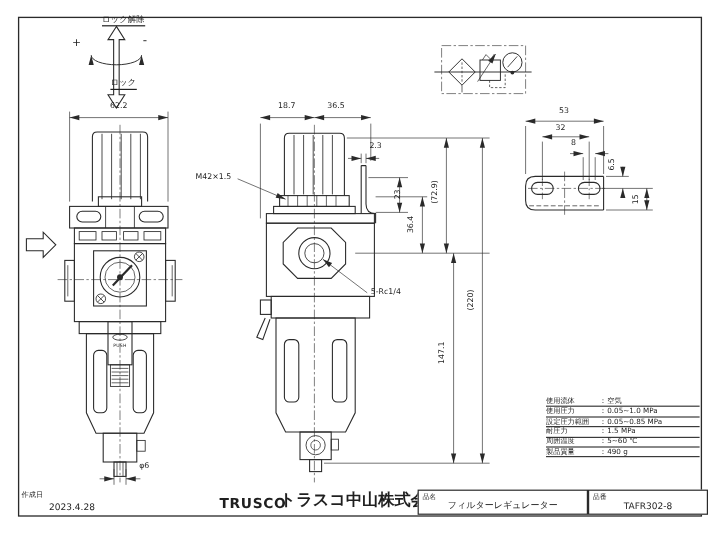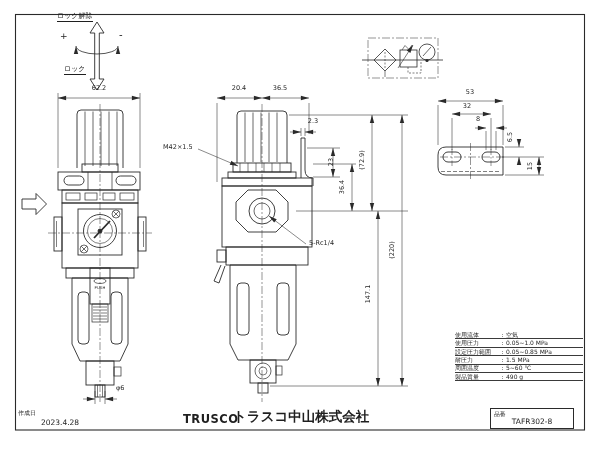--- a/index.html
+++ b/index.html
@@ -2,21 +2,21 @@
 <html><head>
 <meta charset="utf-8">
 <style>
   html,body{margin:0;padding:0;background:#e8e8e8;}
   #canvas{position:relative;width:600px;height:450px;background:#ffffff;overflow:hidden;
           font-family:"DejaVu Sans","Liberation Sans",sans-serif;color:#1f1f1f;}
   #linework{position:absolute;left:0;top:0;}
   .t{position:absolute;font-size:6.5px;line-height:1.1;white-space:nowrap;color:#1f1f1f;}
   .tc{width:40px;text-align:center;}
   .v{transform:rotate(-90deg);transform-origin:center;width:40px;height:10px;text-align:center;}
-  .underline{border-bottom:0.8px solid #1f1f1f;padding-bottom:0.5px;}
+  .underline{border-bottom:0.8px solid #1f1f1f;padding-bottom:0.5px;margin-left:28px;}
   .jp{font-size:7px;}
   .tiny{font-size:6px;}
   
   #spec{position:absolute;left:455px;top:331px;width:128px;}
   .spec-row{display:flex;align-items:flex-end;height:7.4px;border-bottom:0.7px solid #3a3a3a;
             font-size:6px;line-height:6.5px;white-space:nowrap;overflow:visible;}
   .spec-label{width:44px;}
   .spec-sep{width:7px;text-align:center;}
   .spec-value{flex:1;}
   
@@ -201,21 +201,21 @@
     </g>
   </svg>
 
   <div class="t jp underline" style="left:57px;top:13px;">ロック解除</div>
   <div class="t" style="left:60px;top:32px;font-size:9px;">+</div>
   <div class="t" style="left:119px;top:29px;font-size:10px;">-</div>
   <div class="t jp underline" style="left:64px;top:66px;">ロック</div>
 
   <div class="t tc" style="left:79px;top:85px;">62.2</div>
   <div class="t" style="left:116px;top:385px;">φ6</div>
-  <div class="t tc" style="left:219px;top:85px;">20.4</div>
+  <div class="t tc" style="left:219px;top:85px;">18.7</div>
   <div class="t tc" style="left:260px;top:85px;">36.5</div>
   <div class="t tc" style="left:293px;top:118px;">2.3</div>
   <div class="t" style="left:163px;top:144px;">M42×1.5</div>
   <div class="t" style="left:309px;top:240px;">5-Rc1/4</div>
   <div class="t v" style="left:313px;top:157px;">23</div>
   <div class="t v" style="left:324px;top:182px;">36.4</div>
   <div class="t v" style="left:344px;top:155px;">(72.9)</div>
   <div class="t v" style="left:350px;top:289px;">147.1</div>
   <div class="t v" style="left:374px;top:245px;">(220)</div>
   <div class="t tc" style="left:450px;top:89px;">53</div>
@@ -258,19 +258,23 @@
     </div>
   </div>
 
   <div class="t tiny" id="made-date-label">作成日</div>
   <div class="t" id="made-date">2023.4.28</div>
 
 
   <div id="brand">TRUSCO</div>
   <div id="company">トラスコ中山株式会社</div>
 
-
-  <div class="tb-box" style="left:490px;width:84px;">
+  <div class="tb-box" style="left:348px;width:142px;">
+    <span class="tb-label">品名</span>
+    <span class="tb-value">フィルターレギュレーター</span>
+  </div>
+
+  <div class="tb-box" style="left:490px;width:100px;">
     <span class="tb-label">品番</span>
     <span class="tb-value">TAFR302-8</span>
   </div>
 
 </div>
 
 </body></html>

